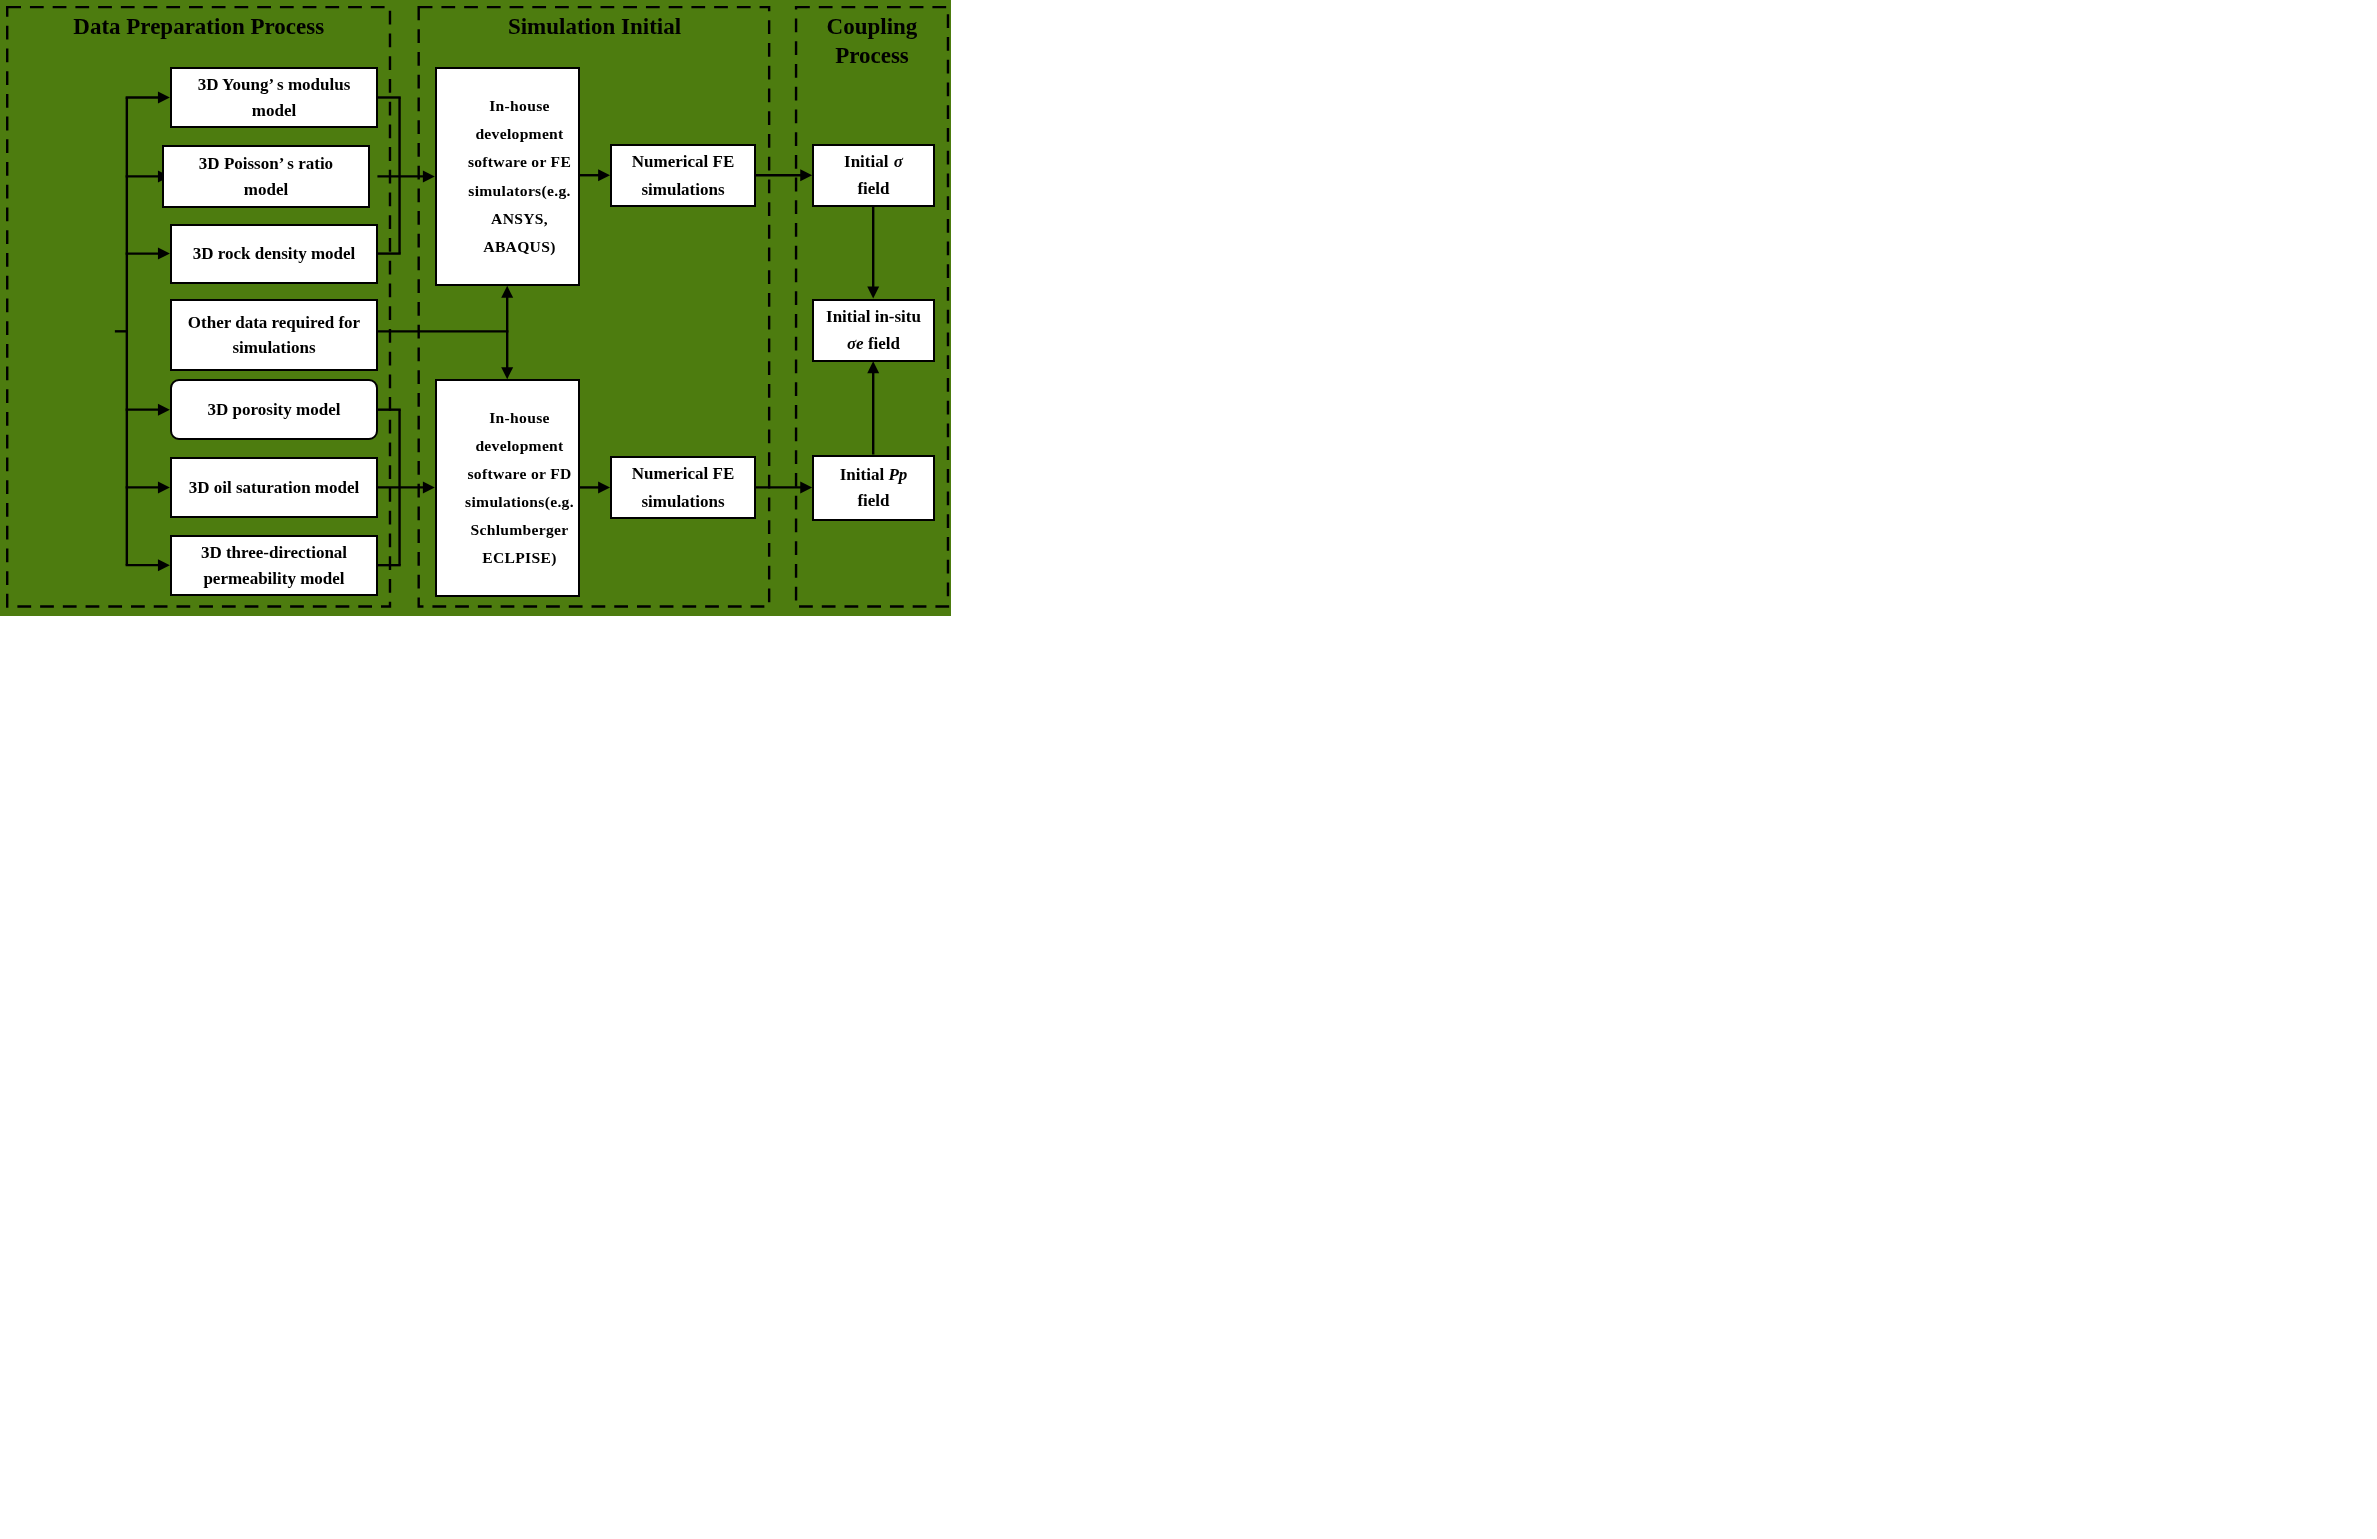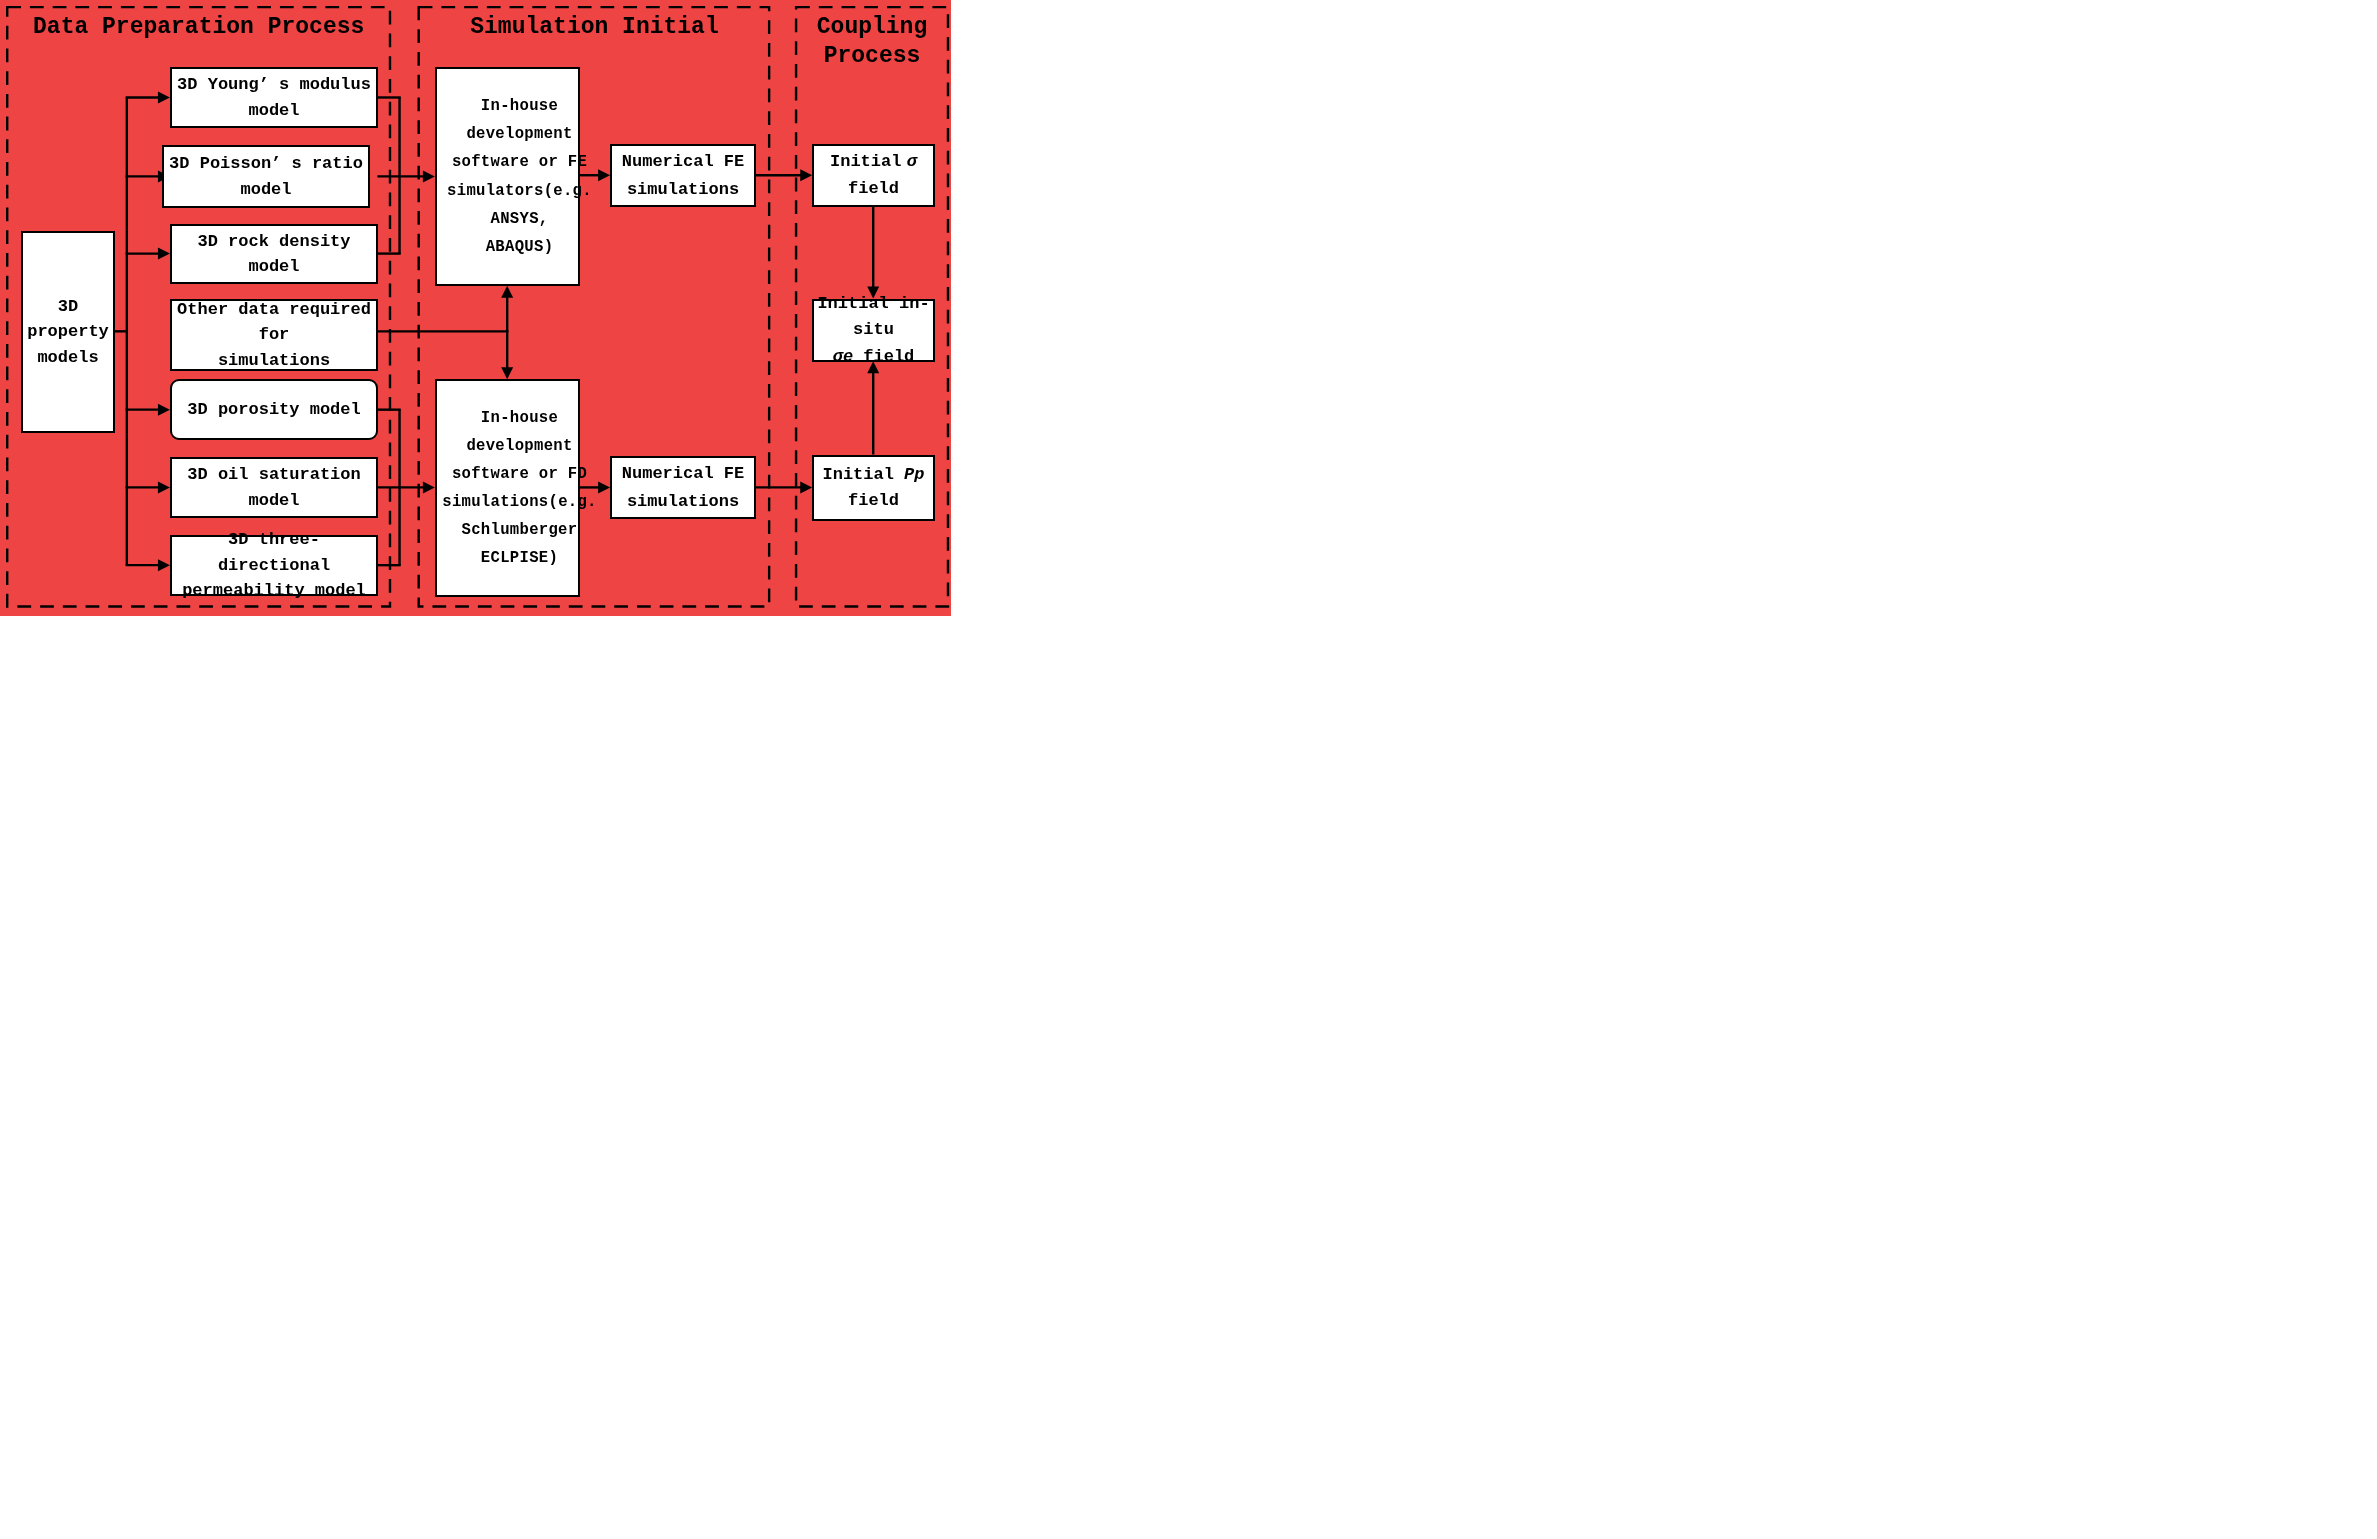--- a/index.html
+++ b/index.html
@@ -1,18 +1,18 @@
 <!DOCTYPE html>
 <html style="font-size:9.6px"><head>
 <meta charset="utf-8">
 <style>
   html,body{margin:0;padding:0;background:#ffffff;}
   .canvas{
-    position:relative;width:951px;height:616px;background:#ef4444;
-    font-family:Liberation Mono, monospace;color:#000;
+    position:relative;width:951px;height:616px;background:#4d7c0f;
+    font-family:Liberation Serif, serif;color:#000;
     overflow:hidden;
   }
   .connector-layer{position:absolute;left:0;top:0;z-index:1;pointer-events:none;}
   .sec-title{
     position:absolute;z-index:2;font-weight:bold;font-size:23px;line-height:1.25;
     text-align:center;white-space:normal;
   }
   .box{
     position:absolute;z-index:2;box-sizing:border-box;
     border:2.4px solid #000;background:#fff;
@@ -84,23 +84,20 @@
     <polygon points="1450,479 1460,499 1470,479" fill="#000"></polygon>
 
     <line x1="1460" y1="760" x2="1460" y2="622" stroke="#000" stroke-width="4"></line>
     <polygon points="1450,624 1460,604 1470,624" fill="#000"></polygon>
   </svg>
 
   <div class="sec-title" style="left:7.2px;top:13px;width:383px;">Data Preparation Process</div>
   <div class="sec-title" style="left:419px;top:13px;width:351px;">Simulation Initial</div>
   <div class="sec-title" style="left:796px;top:13px;width:152px;">Coupling Process</div>
 
-  <div class="box" style="left:21px;top:231px;width:94px;height:202px;">3D
-property
-models</div>
 
   <div class="box" style="left:170px;top:67px;width:208px;height:61px;">3D Young’ s modulus
 model</div>
   <div class="box" style="left:162px;top:145px;width:208px;height:63px;">3D Poisson’ s ratio
 model</div>
   <div class="box" style="left:170px;top:224px;width:208px;height:60px;">3D rock density model</div>
   <div class="box" style="left:170px;top:299px;width:208px;height:72px;">Other data required for
 simulations</div>
   <div class="box" style="left:170px;top:379px;width:208px;height:61px;border-radius:9px;">3D porosity model</div>
   <div class="box" style="left:170px;top:457px;width:208px;height:61px;">3D oil saturation model</div>

